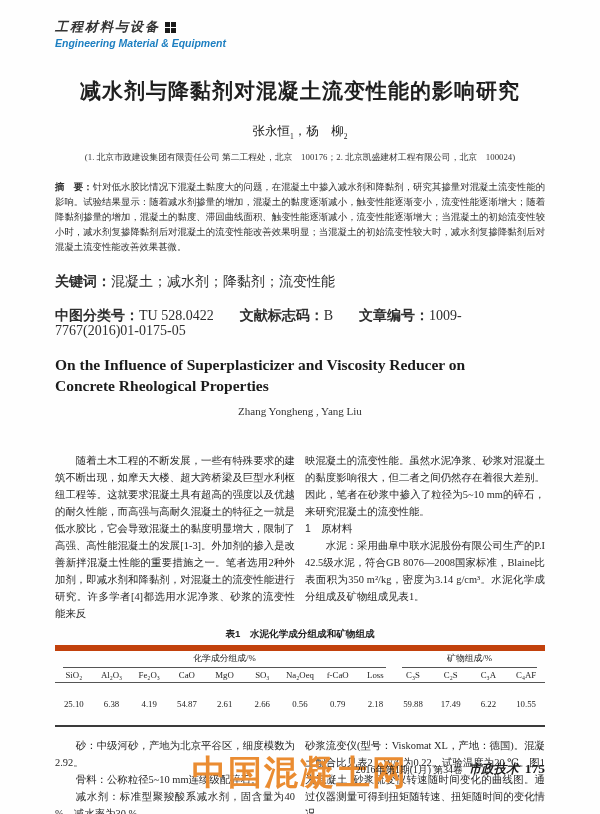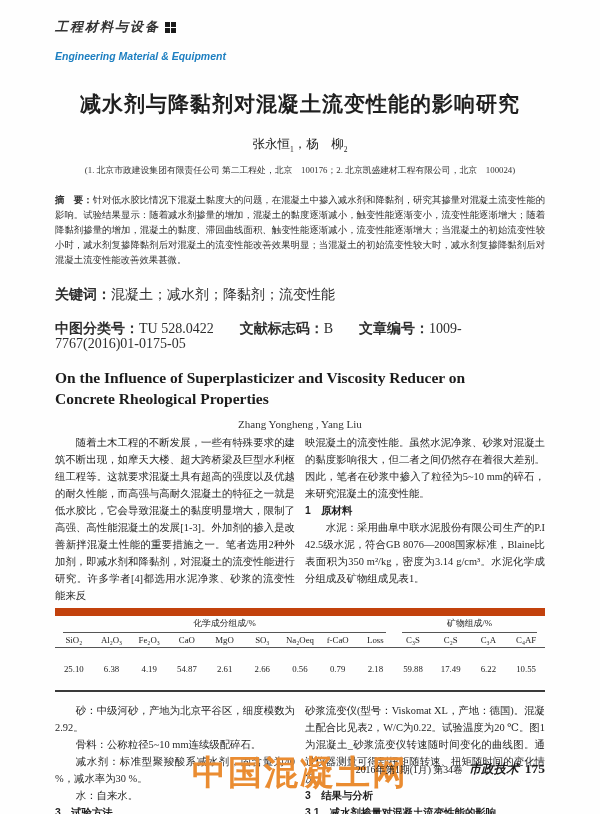--- a/index.html
+++ b/index.html
@@ -7,44 +7,44 @@
     position:relative;width:600px;height:814px;margin:0 auto;
     background:#fefefe;overflow:hidden;color:#2b2b2b;
     font-family:"Liberation Serif","DejaVu Serif",serif;
   }
   .content{padding:0 55px;}
   
   .jheader{padding-top:17px;text-align:left;font-style:italic;}
   .jheader .cn{font-family:"Liberation Serif",serif;font-weight:bold;font-size:13px;letter-spacing:2px;color:#333;vertical-align:middle;}
   .marker{display:inline-grid;grid-template-columns:5px 5px;grid-template-rows:5px 5px;gap:1px;vertical-align:middle;margin-left:5px;}
   .marker i{background:#1a1a1a;display:block;}
-  .jheader .en{font-family:"Liberation Sans",sans-serif;font-weight:bold;font-size:10.5px;color:#1d7fc1;margin-top:14px;}
+  .jheader .en{font-family:"Liberation Sans",sans-serif;font-weight:bold;font-size:10.5px;color:#1d7fc1;margin-top:1px;}
   
   .ptitle{margin-top:28px;text-align:center;font-family:"Liberation Sans","DejaVu Sans",sans-serif;font-weight:bold;font-size:21px;letter-spacing:1px;color:#1f1f1f;}
   .authors{margin-top:18px;text-align:center;font-size:12.5px;color:#222;}
   .authors sub{font-size:7.5px;}
   .affil{margin-top:11px;text-align:center;font-size:8.8px;color:#333;}
   
   .abs{margin-top:15px;font-size:9.4px;line-height:15px;text-align:justify;color:#2e2e2e;}
   .abs .lab,.meta .lab{font-family:"Liberation Sans",sans-serif;font-weight:bold;}
   .meta{margin-top:19px;font-size:14px;line-height:15px;color:#2e2e2e;}
   .meta .gap{display:inline-block;width:26px;}
   
   .etitle{margin-top:16px;text-align:left;font-weight:bold;font-size:15.5px;line-height:21px;color:#1c1c1c;}
   .eauthors{margin-top:9px;text-align:center;font-size:11px;color:#333;}
   
-  .cols{display:flex;gap:10px;margin-top:4px;}
+  .cols{display:flex;gap:10px;margin-top:35px;}
   .col{width:240px;font-size:10.4px;line-height:17px;text-align:justify;color:#262626;}
   .col p{margin:0;}
   .col p.ind{text-indent:2em;}
-  .h{font-family:"Liberation Sans",sans-serif;font-weight:bold;color:#1f1f1f;margin:0;}
+  .h{font-family:"Liberation Sans",sans-serif;font-weight:normal;color:#1f1f1f;margin:0;}
   
   .tcap{margin-top:6px;text-align:center;font-family:"Liberation Sans",sans-serif;font-weight:bold;font-size:9.6px;color:#222;}
   table.t1{width:100%;border-collapse:collapse;table-layout:fixed;margin-top:4px;font-size:8.8px;color:#222;}
-  table.t1{border-top:8px solid #c2410c;}
+  table.t1{border-top:6px solid #c2410c;}
   .t1 th,.t1 td{font-weight:normal;text-align:center;padding:2px 0;}
   .t1 .gth{padding:0;}
   .t1 .gin{border-bottom:1px solid #555;padding:2px 4px;margin:0 8px;}
   .t1 .chead th{border-bottom:1px solid #555;}
   .t1 .vals td{border-bottom:2px solid #3a3a3a;padding:16px 0;}
   
   .watermark{position:absolute;left:50%;transform:translateX(-50%);top:750px;
     font-family:"Liberation Sans",sans-serif;font-weight:bold;font-size:34px;letter-spacing:2px;color:#ea8c31;white-space:nowrap;}
   .jline{position:absolute;right:55px;top:761px;font-size:9.8px;color:#1c1c1c;white-space:nowrap;}
   .jname{font-style:italic;font-weight:bold;font-size:12.5px;margin:18px 6px;}
@@ -99,20 +99,21 @@
       <div class="col">
         <p class="ind">随着土木工程的不断发展，一些有特殊要求的建筑不断出现，如摩天大楼、超大跨桥梁及巨型水利枢纽工程等。这就要求混凝土具有超高的强度以及优越的耐久性能，而高强与高耐久混凝土的特征之一就是低水胶比，它会导致混凝土的黏度明显增大，限制了高强、高性能混凝土的发展[1-3]。外加剂的掺入是改善新拌混凝土性能的重要措施之一。笔者选用2种外加剂，即减水剂和降黏剂，对混凝土的流变性能进行研究。许多学者[4]都选用水泥净浆、砂浆的流变性能来反</p>
       </div>
       <div class="col">
         <p>映混凝土的流变性能。虽然水泥净浆、砂浆对混凝土的黏度影响很大，但二者之间仍然存在着很大差别。因此，笔者在砂浆中掺入了粒径为5~10 mm的碎石，来研究混凝土的流变性能。</p>
         <p class="h">1　原材料</p>
         <p class="ind">水泥：采用曲阜中联水泥股份有限公司生产的P.I 42.5级水泥，符合GB 8076—2008国家标准，Blaine比表面积为350 m²/kg，密度为3.14 g/cm³。水泥化学成分组成及矿物组成见表1。</p>
       </div>
     </div>
 
+    <div class="tcap">表1　水泥化学成分组成和矿物组成</div>
 
     <table class="t1">
       <thead>
         <tr>
           <th class="gth" colspan="9">
               <div class="gin">化学成分组成/%</div>
             </th>
           <th class="gth" colspan="4">
               <div class="gin">矿物组成/%</div>
             </th>

